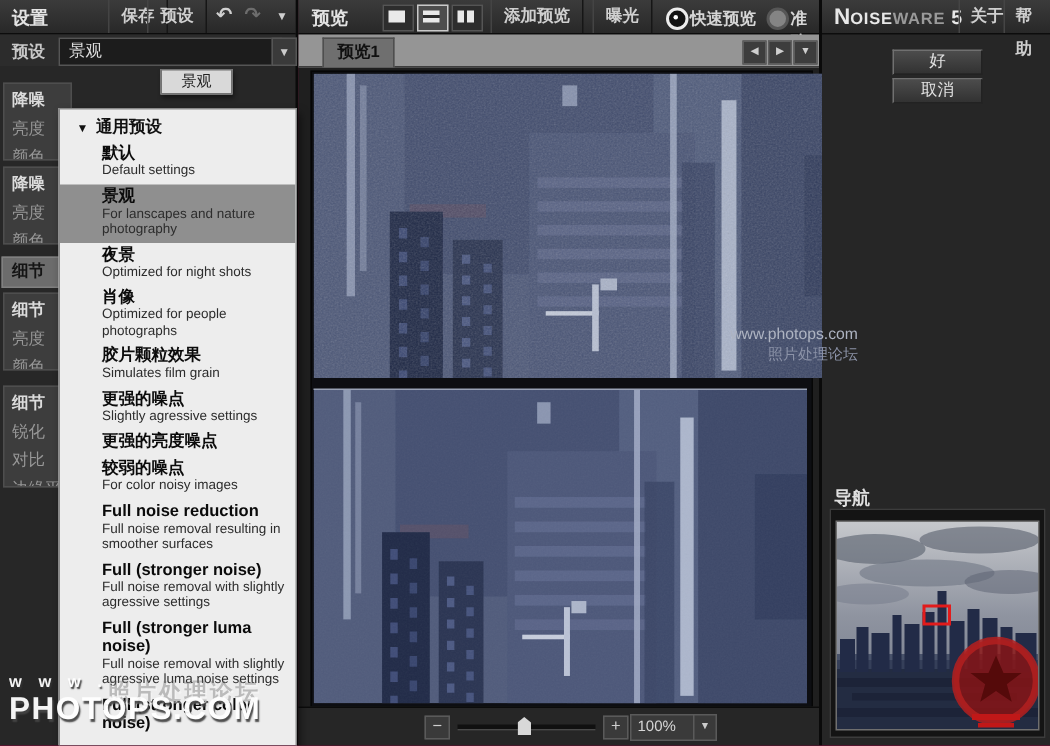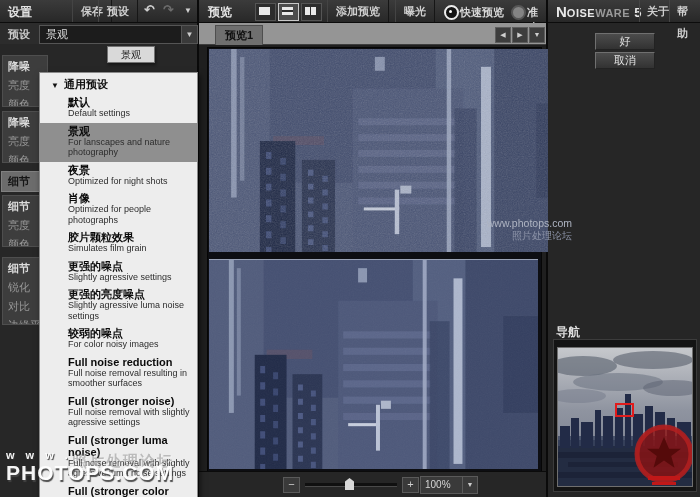--- a/index.html
+++ b/index.html
@@ -168,21 +168,20 @@
       <div class="dd-item">
           <div class="t">胶片颗粒效果</div>
           <div class="s">Simulates film grain</div>
         </div>
       <div class="dd-item">
           <div class="t">更强的噪点</div>
           <div class="s">Slightly agressive settings</div>
         </div>
       <div class="dd-item">
           <div class="t">更强的亮度噪点</div>
-          <div class="s">Slightly agressive luma noise settings</div>
         </div>
       <div class="dd-item">
           <div class="t">较弱的噪点</div>
           <div class="s">For color noisy images</div>
         </div>
       <div class="dd-item">
           <div class="t">Full noise reduction</div>
           <div class="s">Full noise removal resulting in smoother surfaces</div>
         </div>
       <div class="dd-item">

